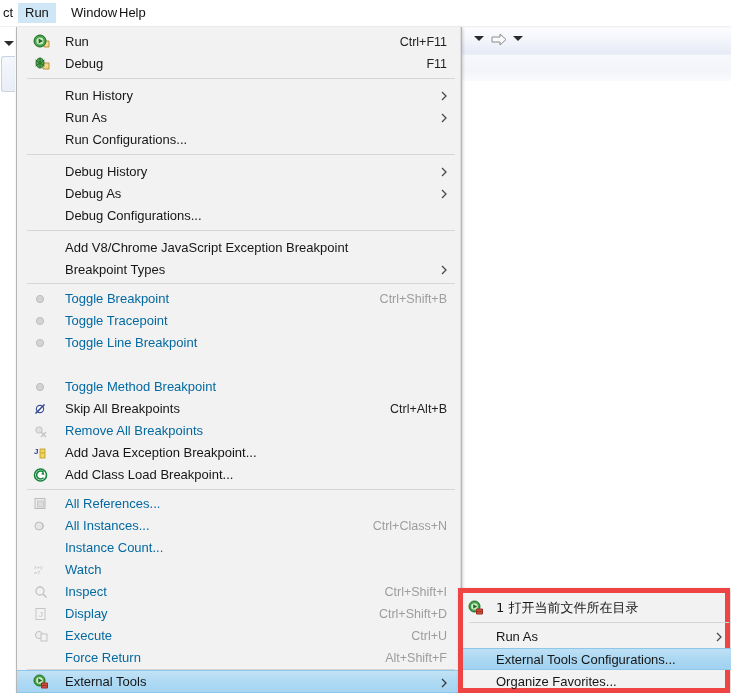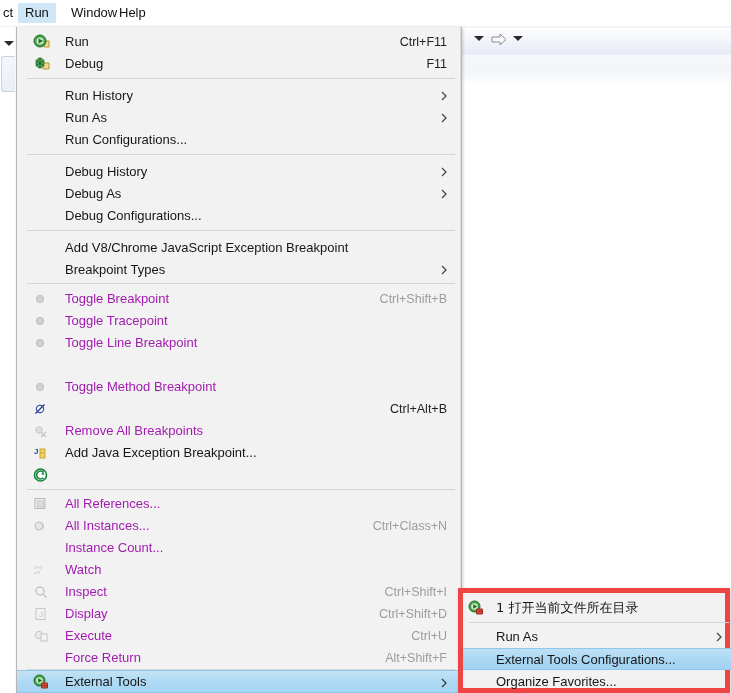--- a/index.html
+++ b/index.html
@@ -70,21 +70,21 @@
   }
 
   .mi{
     position:absolute;left:0;width:444px;height:22px;box-sizing:border-box;
     cursor:default;
   }
   .mi .lbl{
     position:absolute;left:48px;top:0;height:22px;line-height:22px;
     font-size:13px;color:#161616;white-space:nowrap;
   }
-  .mi.disabled .lbl{color:#a21caf;}
+  .mi.disabled .lbl{color:#0369a1;}
   .mi .acc{
     position:absolute;right:14px;top:0;height:22px;line-height:22px;
     font-size:12.5px;color:#222;white-space:nowrap;
   }
   .mi.disabled .acc{color:#9d9d9d;}
   .mi .sub-arrow{
     position:absolute;right:13px;top:6px;width:8px;height:10px;
   }
   .mi .ico{
     position:absolute;left:16px;top:3px;width:17px;height:16px;
@@ -250,20 +250,21 @@
         <circle cx="7" cy="8" r="3.6" fill="#d3d3d3" stroke="#bdbdbd" stroke-width="1"></circle>
       </svg>
     <span class="lbl">Toggle Method Breakpoint</span>
   </div>
 
   <div class="mi" style="top:371px;">
     <svg class="ico" viewBox="0 0 17 16">
       <circle cx="7" cy="8" r="3.6" fill="#ffffff" stroke="#3b4fa0" stroke-width="1.2"></circle>
       <path d="M2.5 12.5 L11.5 3.5" stroke="#2a3d8f" stroke-width="1.5"></path>
     </svg>
+    <span class="lbl">Skip All Breakpoints</span>
     <span class="acc">Ctrl+Alt+B</span>
   </div>
 
   <div class="mi disabled" style="top:393px;">
     <svg class="ico" viewBox="0 0 17 16">
       <circle cx="6" cy="7" r="3.2" fill="#e0e0e0" stroke="#c4c4c4" stroke-width="1"></circle>
       <path d="M8 9 L13 14 M13 9 L8 14" stroke="#c4c4c4" stroke-width="1.4"></path>
     </svg>
     <span class="lbl">Remove All Breakpoints</span>
   </div>
@@ -276,20 +277,21 @@
     </svg>
     <span class="lbl">Add Java Exception Breakpoint...</span>
   </div>
 
   <div class="mi" style="top:437px;">
     <svg class="ico" viewBox="0 0 17 16">
       <circle cx="7.5" cy="8" r="6" fill="#ffffff" stroke="#14833b" stroke-width="1.6"></circle>
       <path d="M10.5 5.2 A4 4 0 1 0 10.5 10.8" fill="none" stroke="#14833b" stroke-width="1.6"></path>
       <path d="M10.2 4.4 L11.4 8 L8.2 7.2 Z" fill="#14833b"></path>
     </svg>
+    <span class="lbl">Add Class Load Breakpoint...</span>
   </div>
 
   <div class="sep" style="top:462px;"></div>
 
   <div class="mi disabled" style="top:466px;">
     <svg class="ico" viewBox="0 0 17 16">
       <rect x="2" y="2.5" width="10" height="10" fill="#ededed" stroke="#b9b9b9" stroke-width="1"></rect>
       <rect x="4.5" y="5" width="6" height="6" fill="#dcdcdc" stroke="#c3c3c3" stroke-width="0.8"></rect>
     </svg>
     <span class="lbl">All References...</span>

